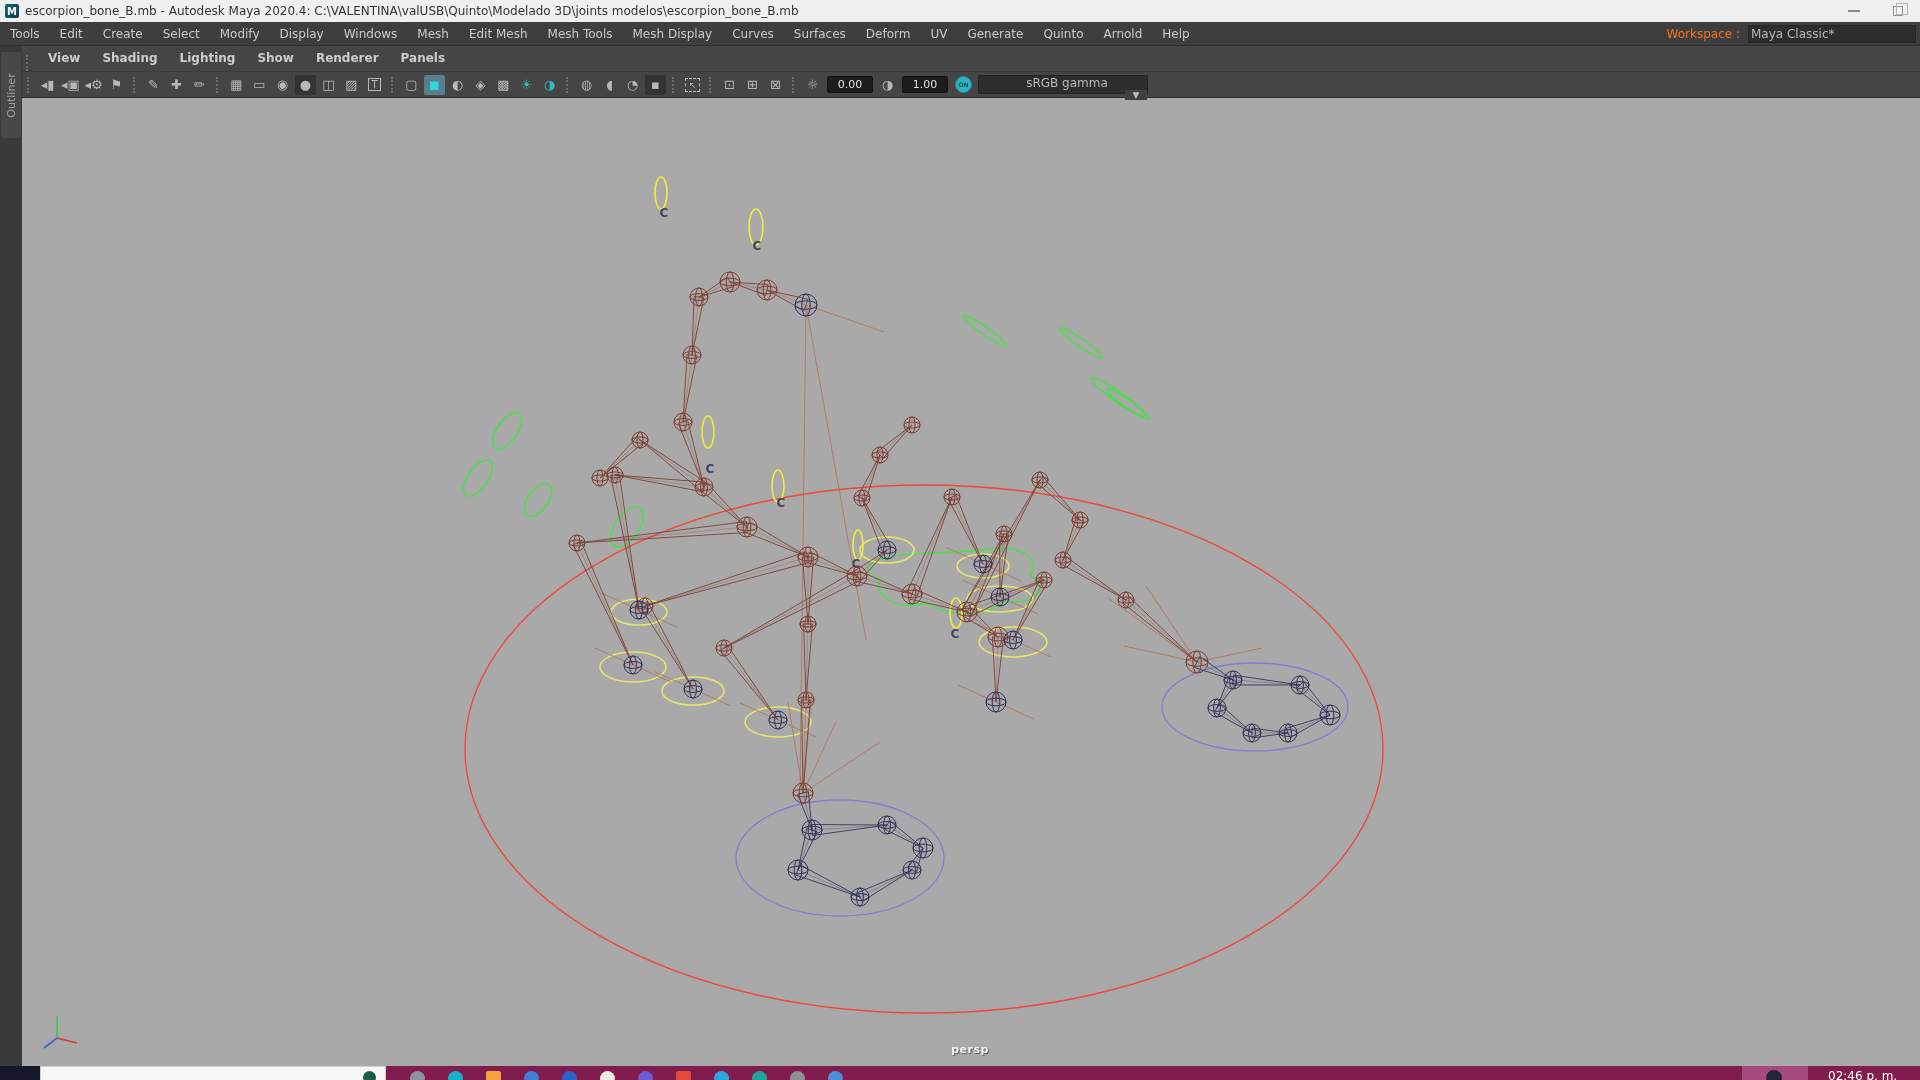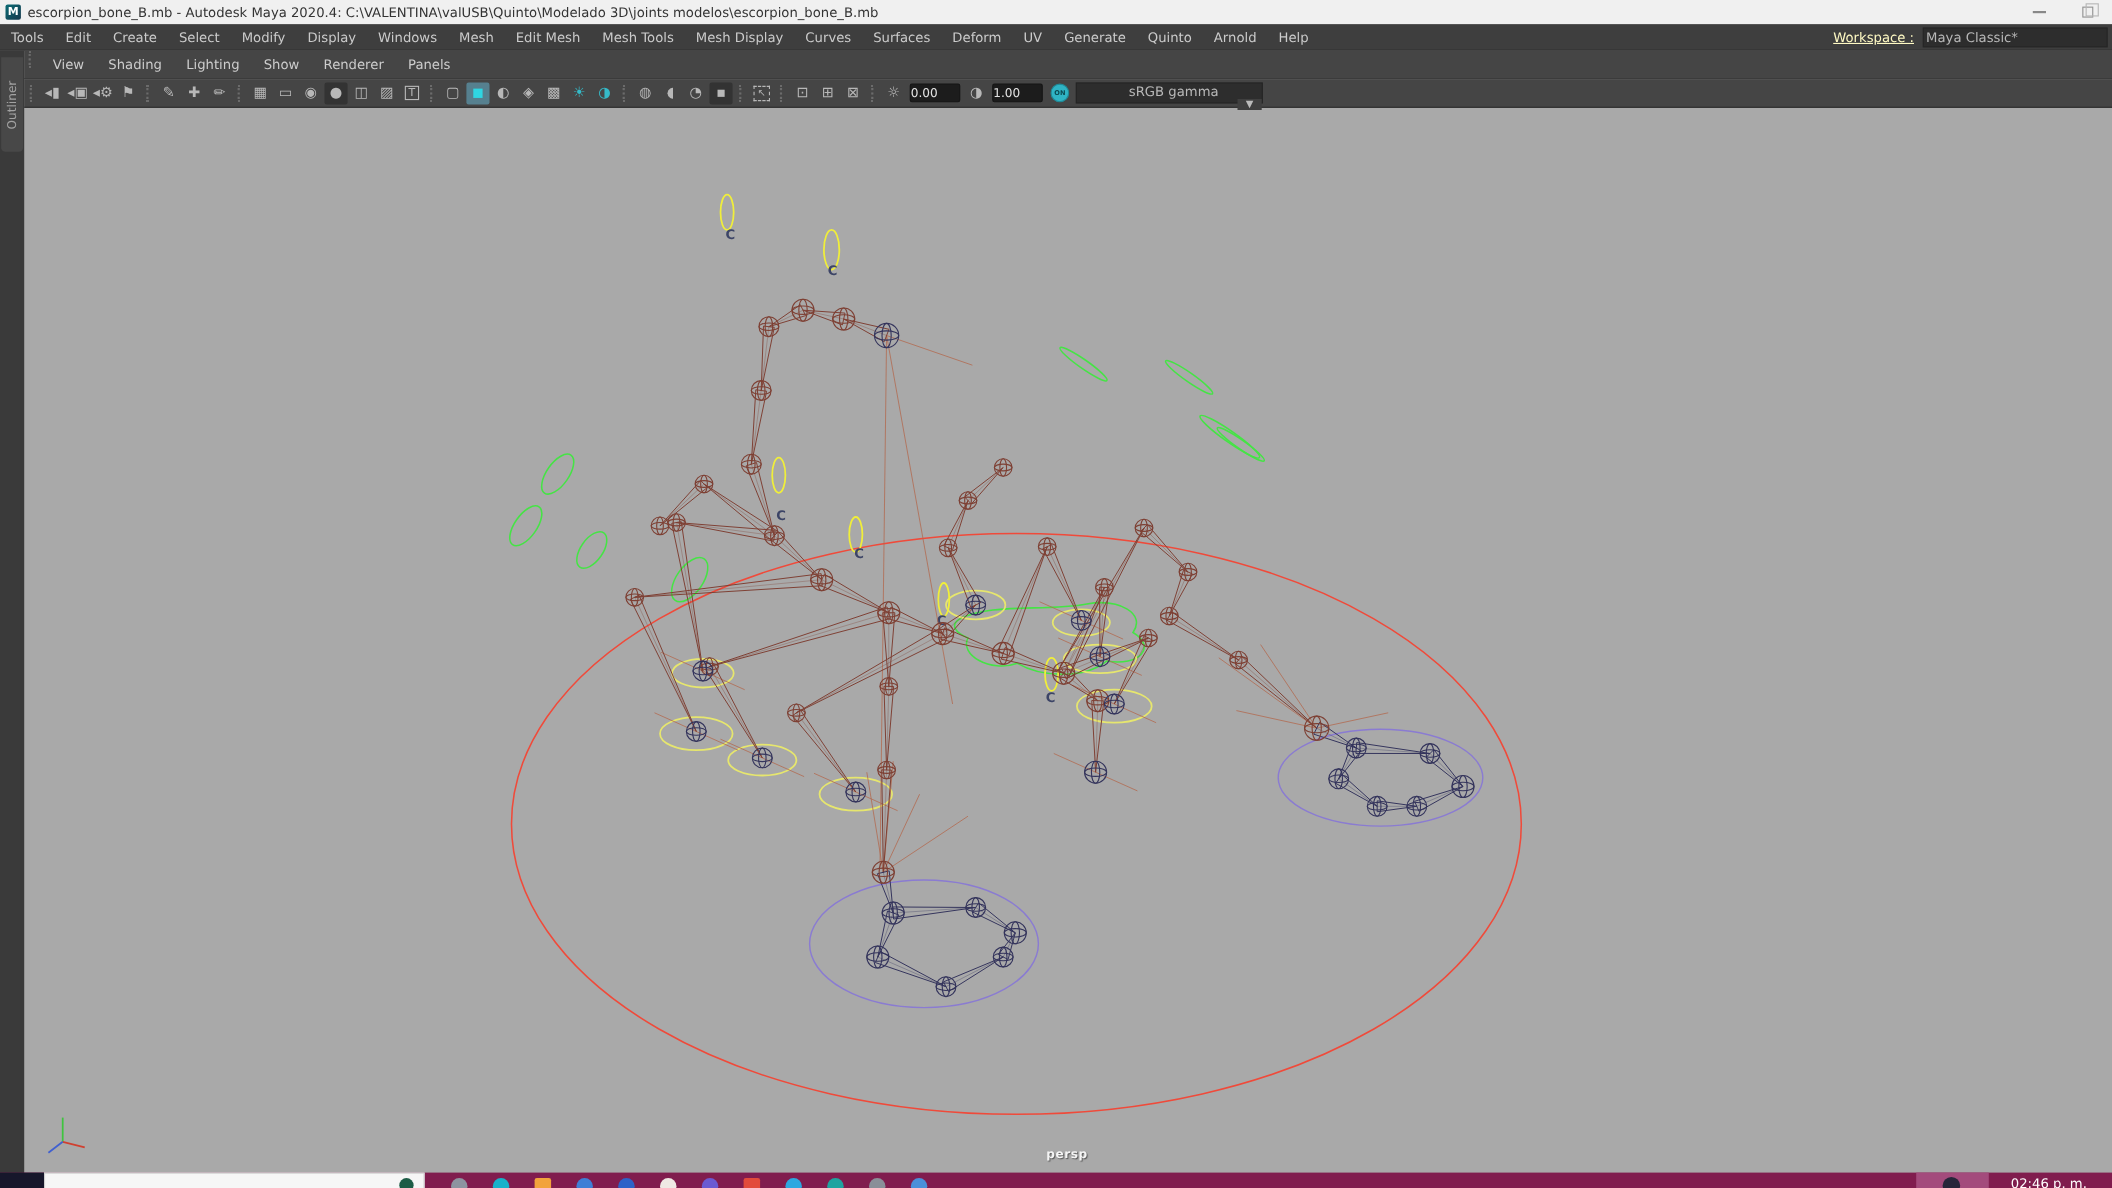--- a/index.html
+++ b/index.html
@@ -13,38 +13,38 @@
   .winbtn { width:44px; height:100%; display:flex; align-items:center; justify-content:center; color:#444; }
   .winbtn .dash { width:12px; height:2px; background:#888; }
   .winbtn .restore { width:10px; height:10px; border:1px solid #909090; position:relative; background:#f0f0f0; }
   .winbtn .restore:before { content:""; position:absolute; left:2px; top:-4px; width:10px; height:10px; border:1px solid #b5b5b5; }
 
   
   #menubar { position:absolute; left:0; top:22px; width:1920px; height:24px; background:#3e3e3e; display:flex; align-items:center; z-index:5; border-bottom:1px solid #303030; }
   #menu-items { display:flex; }
   #menu-items .mi { color:#cbcbcb; font-size:12px; padding:0 10px; line-height:24px; cursor:default; }
   #workspace { margin-left:auto; display:flex; align-items:center; margin-right:4px; }
-  #workspace-label { color:#fef9c3; font-size:12px; margin-right:8px;text-decoration:underline; }
+  #workspace-label { color:#f97316; font-size:12px; margin-right:8px; }
   #workspace-field { width:168px; height:18px; background:#2d2d2d; border:1px solid #262626; color:#b8b8b8; font-size:12px; line-height:16px; padding-left:2px; }
 
   
-  #panelbar { position:absolute; left:22px; top:46px; width:1898px; height:26px; background:#454545; display:flex; align-items:flex-start; z-index:5; border-bottom:1px solid #3a3a3a; }
+  #panelbar { position:absolute; left:22px; top:46px; width:1898px; height:26px; background:#454545; display:flex; align-items:flex-end; z-index:5; border-bottom:1px solid #3a3a3a;font-weight:bold; }
   #panelbar .grip { width:5px; height:16px; margin:0 6px 0 4px; border-left:2px dotted #6a6a6a; }
   #panelbar .mi { color:#cdcdcd; font-size:12px; padding:0 11px; line-height:26px; }
 
   
   #toolbar { position:absolute; left:22px; top:72px; width:1898px; height:26px; background:#454545; display:flex; align-items:center; z-index:5; border-bottom:1px solid #2c2c2c; }
   .tsep { width:4px; height:16px; border-left:2px dotted #6b6b6b; margin:0 5px; flex:none; }
   .ticon { width:21px; height:20px; margin:0 1px; display:flex; align-items:center; justify-content:center; color:#b8b8b8; font-size:13px; border-radius:2px; flex:none; cursor:default; }
   .ticon.teal { color:#35bac8; }
   .ticon.active { background:#56808f; color:#2fd6e2; }
   .ticon.pressed { background:#333333; }
   .ticon.boxed span { border:1px solid #b8b8b8; font-size:10px; line-height:11px; padding:0 2px; }
   .ticon.dashed span { border:1px dashed #b8b8b8; font-size:9px; padding:1px 3px; }
-  .tfield { width:46px; height:17px; background:#1c1c1c; border:1px solid #151515; border-radius:2px; color:#e2e2e2; font-size:11px; text-align:left; margin:0 3px; font-family:"DejaVu Sans",sans-serif; }
+  .tfield { width:46px; height:17px; background:#1c1c1c; border:1px solid #151515; border-radius:2px; color:#e2e2e2; font-size:11px; text-align:center; margin:0 3px; font-family:"DejaVu Sans",sans-serif; }
   #gamma-toggle { width:17px; height:17px; border-radius:50%; background:#2fb3c4; color:#0b4a52; font-size:6px; font-weight:bold; display:flex; align-items:center; justify-content:center; margin:0 4px; border:1px solid #1f8a98; }
   #colorspace { width:170px; height:19px; background:#2d2d2d; border:1px solid #252525; color:#b8b8b8; font-size:12px; display:flex; align-items:center; padding-left:8px; margin-left:2px;flex-direction:column; }
   #colorspace .arrow { margin-left:auto; width:22px; height:17px; background:#3f3f3f; color:#bbb; font-size:9px; display:flex; align-items:center; justify-content:center; }
 
   
   #leftstrip { position:absolute; left:0; top:46px; width:22px; height:1022px; background:#3a3a3a; z-index:6; }
   #outliner-tab { position:absolute; left:1px; top:6px; width:20px; height:86px; background:#484848; border-radius:0 0 4px 4px; display:flex; align-items:center; justify-content:center; }
   #outliner-tab span { transform:rotate(-90deg); white-space:nowrap; color:#a2a2a2; font-size:11px; }
 
   

